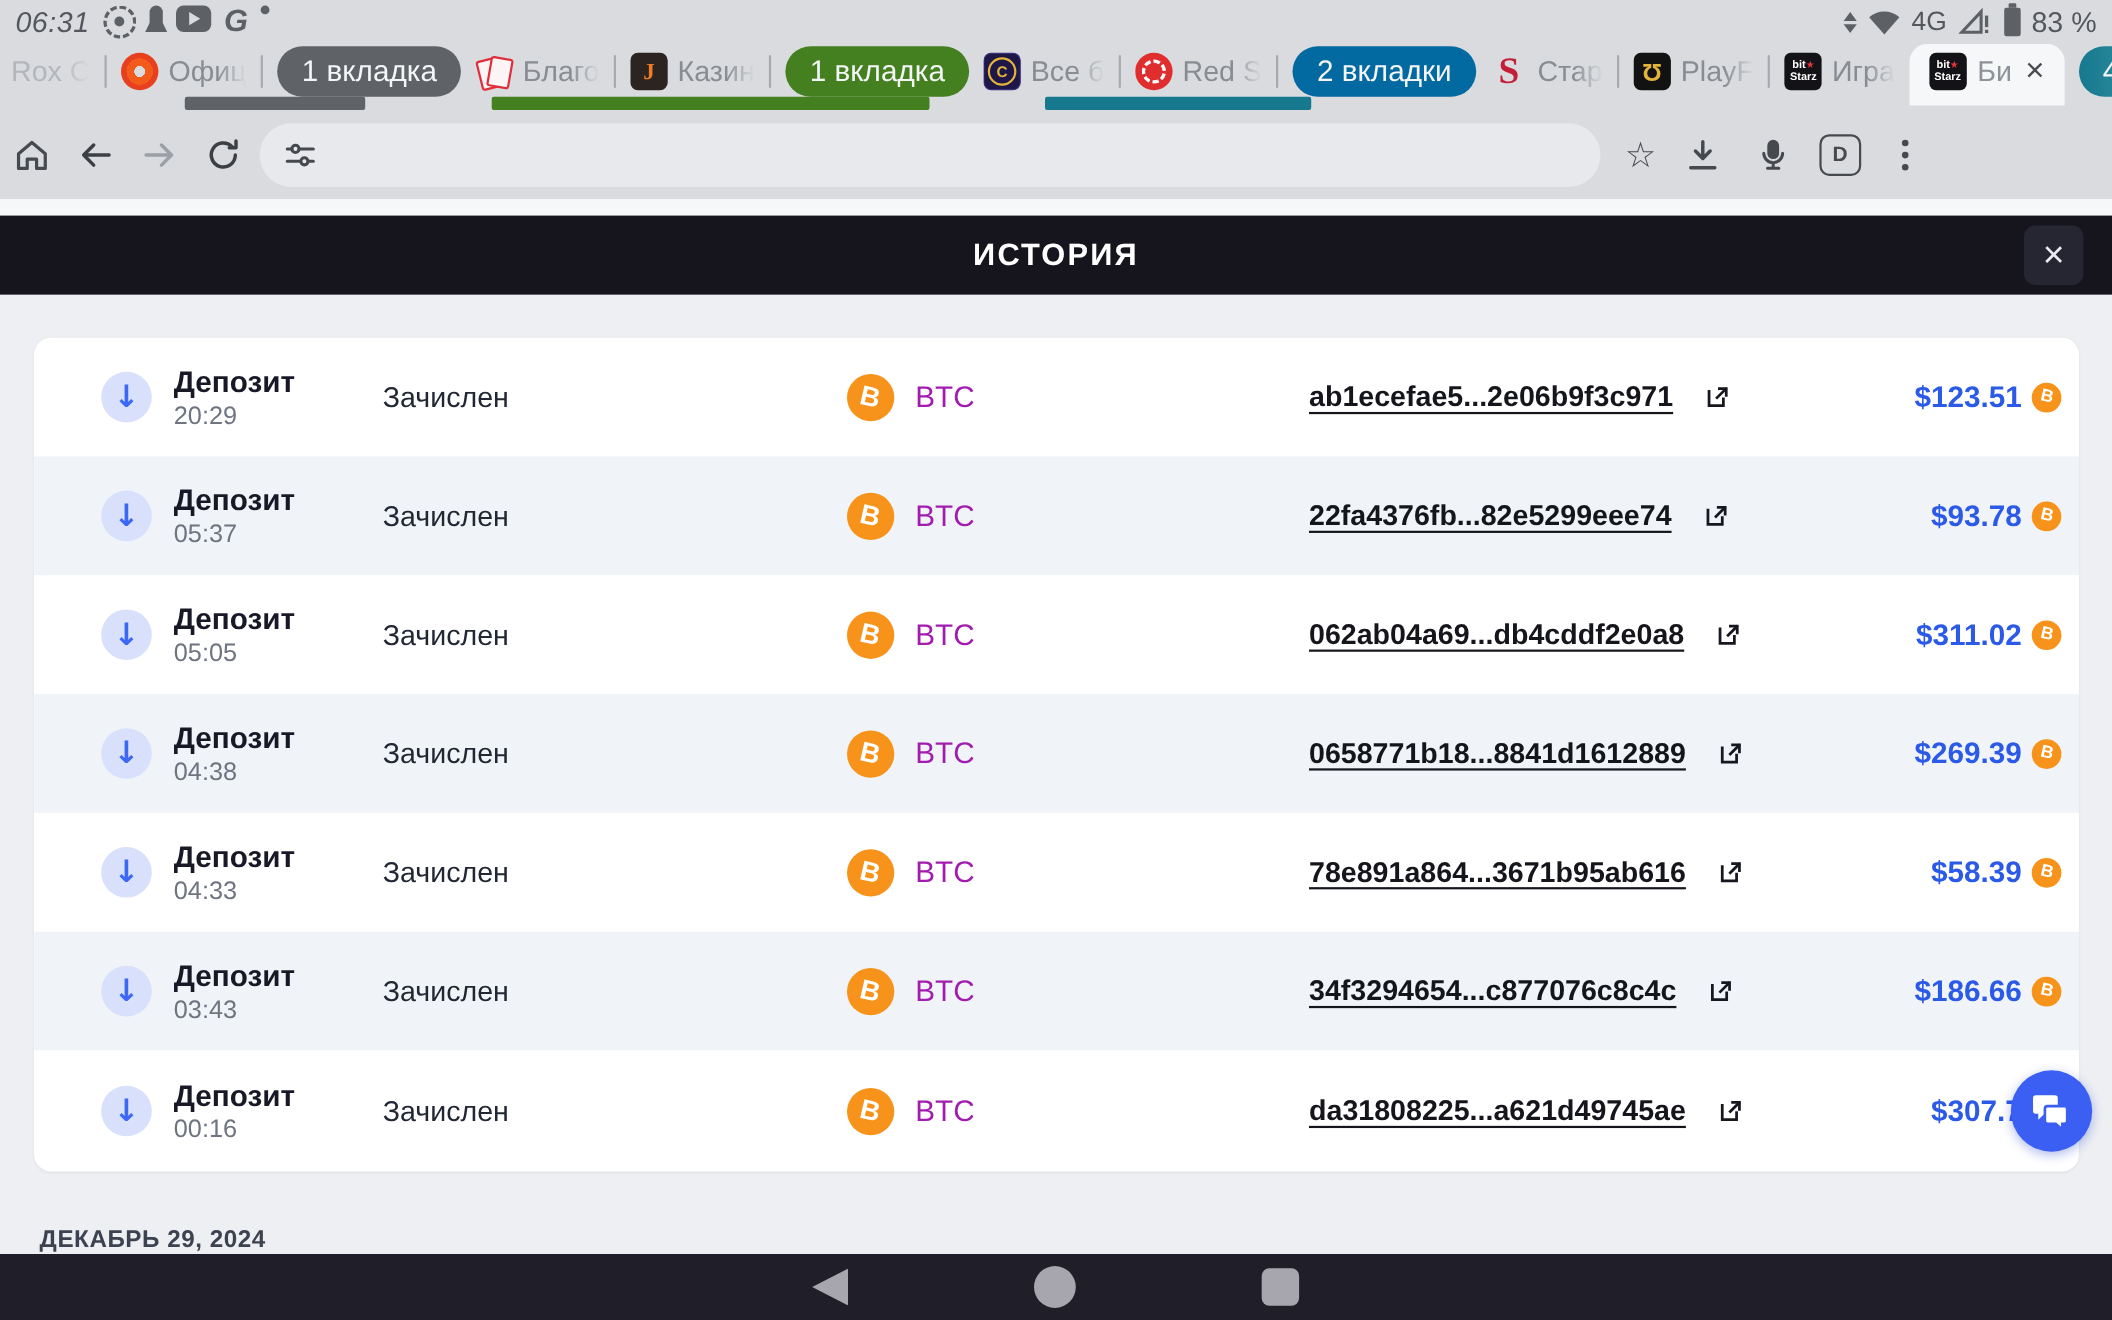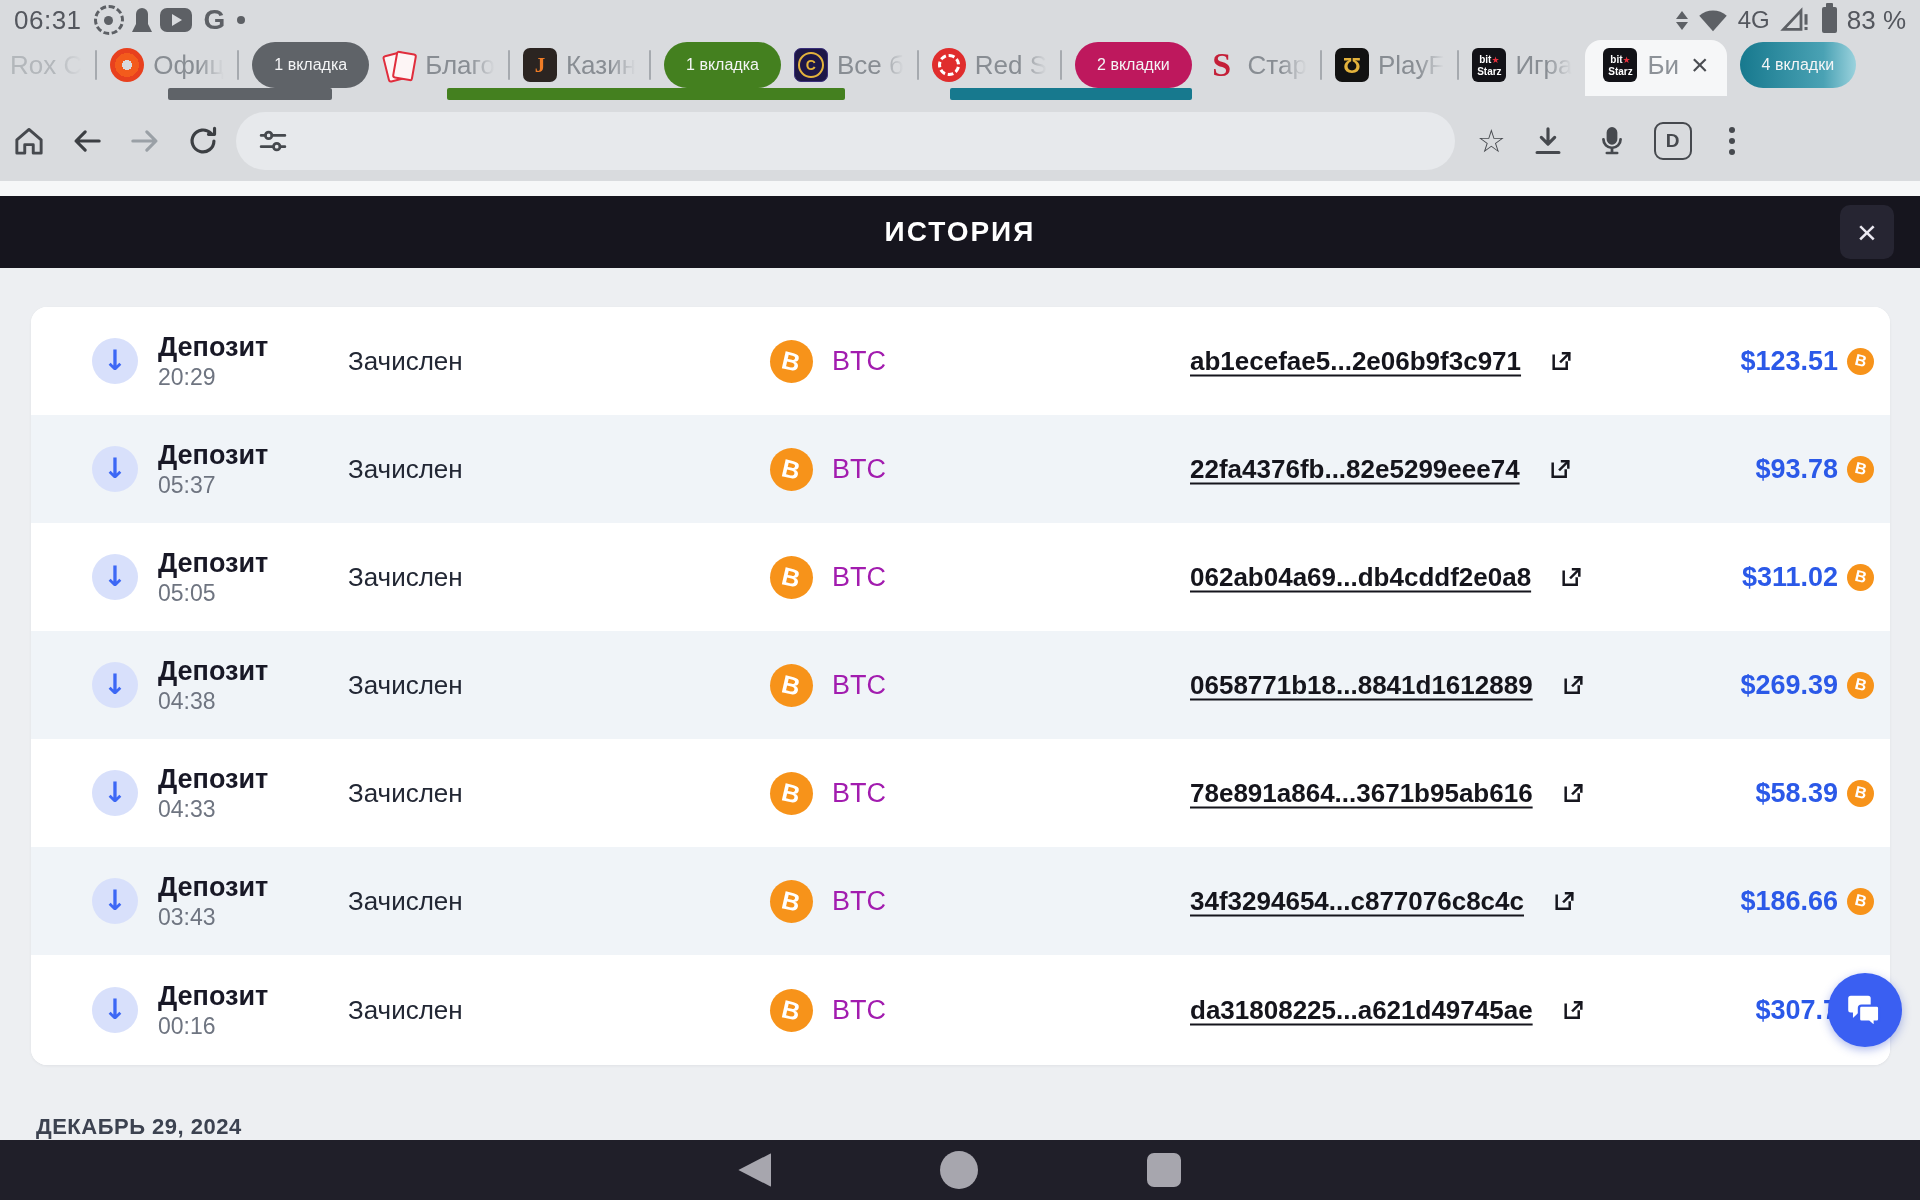--- a/index.html
+++ b/index.html
@@ -2,21 +2,21 @@
 <html><head>
 <meta charset="utf-8">
 <style>
   html,body{margin:0;padding:0;}
   body{font-family:"Liberation Sans","DejaVu Sans",sans-serif;}
   .screen{position:relative;width:1920px;height:1200px;overflow:hidden;background:#edeff2;}
 
   
   .chrome{position:absolute;top:0;left:0;width:1920px;height:181px;background:#d9dbde;}
   .status-bar{position:absolute;top:0;left:0;width:100%;height:40px;display:flex;align-items:center;padding:0 14px;box-sizing:border-box;color:#54575e;}
-  .status-left{display:flex;align-items:center;gap:12px;}
+  .status-left{display:flex;align-items:flex-start;gap:12px;font-style:italic;}
   .status-time{font-size:26px;letter-spacing:.5px;}
   .rec-icon{width:24px;height:24px;border:3px dashed #5d6065;border-radius:50%;position:relative;}
   .rec-icon::after{content:"";position:absolute;left:50%;top:50%;width:9px;height:9px;margin:-4.5px 0 0 -4.5px;border-radius:50%;background:#5d6065;}
   .rocket-icon{width:12px;height:24px;background:#5d6065;border-radius:6px 6px 2px 2px;position:relative;}
   .rocket-icon::before{content:"";position:absolute;left:-4px;bottom:0;border-left:4px solid transparent;border-right:4px solid transparent;border-bottom:8px solid #5d6065;width:12px;}
   .yt-icon{width:32px;height:24px;background:#5d6065;border-radius:7px;position:relative;}
   .yt-icon::after{content:"";position:absolute;left:12px;top:6px;border-left:10px solid #d9dbde;border-top:6px solid transparent;border-bottom:6px solid transparent;}
   .g-icon{font-size:28px;font-weight:700;color:#5d6065;line-height:1;}
   .dot-icon{width:8px;height:8px;border-radius:50%;background:#5d6065;}
   .status-right{margin-left:auto;display:flex;align-items:center;gap:10px;color:#54575e;}
@@ -29,24 +29,24 @@
   .batt::before{content:"";position:absolute;top:-4px;left:4px;width:7px;height:4px;background:#5d6065;border-radius:1px 1px 0 0;}
   .batt-label{font-size:26px;}
 
   
   .tab-strip{position:absolute;top:40px;left:0;width:1920px;height:50px;display:flex;align-items:center;gap:13px;padding:0 10px;box-sizing:border-box;}
   .tab{display:flex;align-items:center;gap:9px;position:relative;overflow:hidden;flex:0 0 auto;height:44px;}
   .tab-label{font-size:26px;color:#888d93;white-space:nowrap;overflow:hidden;}
   .tab::after{content:"";position:absolute;right:0;top:0;bottom:0;width:26px;background:linear-gradient(to right,rgba(217,219,222,0),#d9dbde);}
   .tab.first .tab-label{color:#b3b7bb;}
   .divider{flex:0 0 2px;width:2px;height:30px;background:#a6aaaf;border-radius:1px;}
-  .group-pill{flex:0 0 auto;height:46px;border-radius:23px;display:flex;align-items:center;padding:0 22px;font-size:16px;color:#f4f5f6;white-space:nowrap;}
+  .group-pill{flex:0 0 auto;height:46px;border-radius:23px;display:flex;align-items:center;padding:0 22px;font-size:27px;color:#f4f5f6;white-space:nowrap;}
   .pill-gray{background:#5f6368;}
   .pill-green{background:#44801f;}
-  .pill-teal{background:#be185d;}
+  .pill-teal{background:#0369a1;}
   .pill-teal-grad{background:linear-gradient(90deg,#17798e 0%,#4aa2b4 72%,#9bd2dd 100%);}
   .active-tab{flex:0 0 auto;display:flex;align-items:center;gap:10px;height:50px;margin-bottom:-6px;padding:0 16px 6px 18px;background:#f6f7f8;border-radius:16px 16px 0 0;position:relative;}
   .active-tab .tab-label{color:#8d9298;max-width:52px;}
   .tab-close{font-size:30px;color:#4a4d52;line-height:1;padding:0 2px;}
   .favicon{width:34px;height:34px;flex:0 0 34px;border-radius:7px;position:relative;display:flex;align-items:center;justify-content:center;box-sizing:border-box;}
   .fav-swirl{border-radius:50%;background:radial-gradient(circle at 50% 50%,#d9dbde 0 5px,#f35b1c 5px 12px,#e8401e 12px 17px);}
   .fav-cards{background:transparent;}
   .fav-cards i{position:absolute;width:17px;height:24px;border:2.5px solid #e02d3c;border-radius:3px;background:#fdf5f5;}
   .fav-cards i.c1{transform:rotate(-14deg);left:3px;top:5px;}
   .fav-cards i.c2{transform:rotate(10deg);left:12px;top:4px;}

